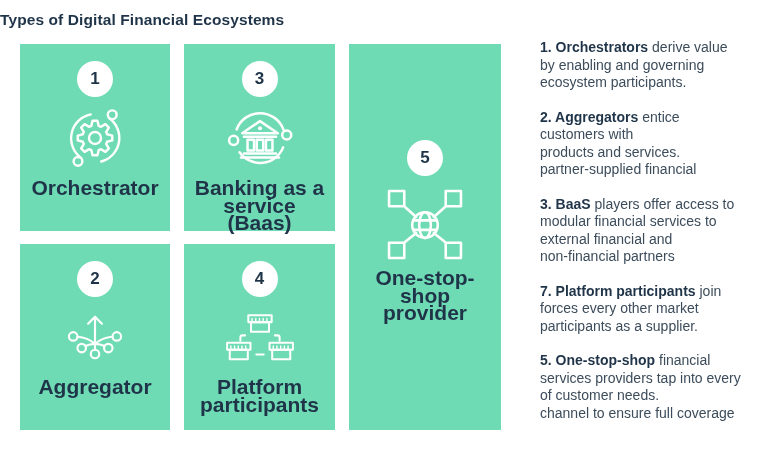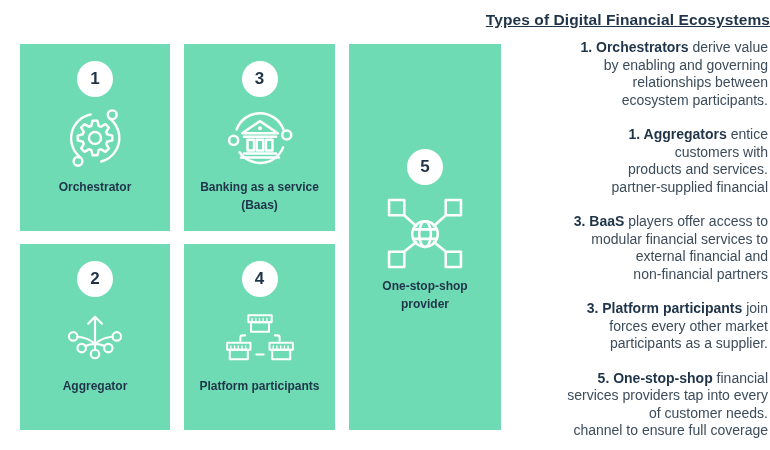--- a/index.html
+++ b/index.html
@@ -3,22 +3,22 @@
 <meta charset="utf-8">
 <style>
   html,body{margin:0;padding:0;}
   body{
     width:770px;height:450px;position:relative;overflow:hidden;
     background:#ffffff;
     font-family:"Liberation Sans", sans-serif;
   }
   .title{
     position:absolute;top:11px;left:0;right:0;
-    text-align:right;font-size:15.5px;font-weight:700;
-    color:var(--navy,#1f3448);letter-spacing:.1px;text-decoration:underline;
+    text-align:left;font-size:15.5px;font-weight:700;
+    color:var(--navy,#1f3448);letter-spacing:.1px;
   }
   .grid{
     position:absolute;left:20px;top:44px;
     display:grid;
     grid-template-columns:150px 151px 152px;
     grid-template-rows:187px 186px;
     column-gap:14px;row-gap:13px;
   }
   .card{
     background:var(--card-bg,#6fdbb5);
@@ -30,30 +30,30 @@
     display:flex;align-items:center;justify-content:center;
     font-weight:700;font-size:17px;color:var(--navy,#1f3448);
     margin-top:17px;flex:0 0 auto;
   }
   .card--tall .badge{margin-top:0;}
   .iconbox{flex:1 0 auto;display:flex;align-items:center;justify-content:center;}
   .card--tall .iconbox{flex:0 0 auto;margin:13px 0 9px;}
   .label{
     height:44px;flex:0 0 auto;margin-bottom:8px;padding:0 10px;
     display:block;text-align:center;
-    font-weight:700;font-size:12px;line-height:17.5px;
+    font-weight:700;font-size:21px;line-height:17.5px;
     color:var(--navy,#1f3448);
   }
   .card--tall .label{height:auto;margin-bottom:12px;}
   svg{display:block;}
   .desc-col{
     position:absolute;left:532px;top:39px;width:236px;
     font-size:14px;line-height:17.5px;color:var(--body,#3c4c5b);
   }
-  .desc{margin:0 0 17px 8px;text-align:right;}
+  .desc{margin:0 0 17px 8px;}
   .desc b{color:var(--navy,#1f3448);}
   .dline{display:block;white-space:nowrap;}
 </style>
 </head>
 <body style="--card-bg: #6fdbb5; --navy: #1f3448; --body: #3c4c5b;">
 
 <div class="title">Types of Digital Financial Ecosystems</div>
 
 <div class="grid">
 
@@ -160,40 +160,39 @@
     <div class="label">Platform participants</div>
   </div>
 
 </div>
 
 <div class="desc-col">
 
   <p class="desc">
     <span class="dline"><b>1. Orchestrators</b><span> derive value</span></span>
     <span class="dline">by enabling and governing</span>
-    <span class="dline">relationships between</span>
     <span class="dline">ecosystem participants.</span>
   </p>
 
   <p class="desc">
-    <span class="dline"><b>1. Aggregators</b><span> entice</span></span>
+    <span class="dline"><b>2. Aggregators</b><span> entice</span></span>
     <span class="dline">customers with</span>
     <span class="dline">products and services.</span>
     <span class="dline">partner-supplied financial</span>
   </p>
 
   <p class="desc">
     <span class="dline"><b>3. BaaS</b><span> players offer access to</span></span>
     <span class="dline">modular financial services to</span>
     <span class="dline">external financial and</span>
     <span class="dline">non-financial partners</span>
   </p>
 
   <p class="desc">
-    <span class="dline"><b>3. Platform participants</b><span> join</span></span>
+    <span class="dline"><b>7. Platform participants</b><span> join</span></span>
     <span class="dline">forces every other market</span>
     <span class="dline">participants as a supplier.</span>
   </p>
 
   <p class="desc">
     <span class="dline"><b>5. One-stop-shop</b><span> financial</span></span>
     <span class="dline">services providers tap into every</span>
     <span class="dline">of customer needs.</span>
     <span class="dline">channel to ensure full coverage</span>
   </p>

